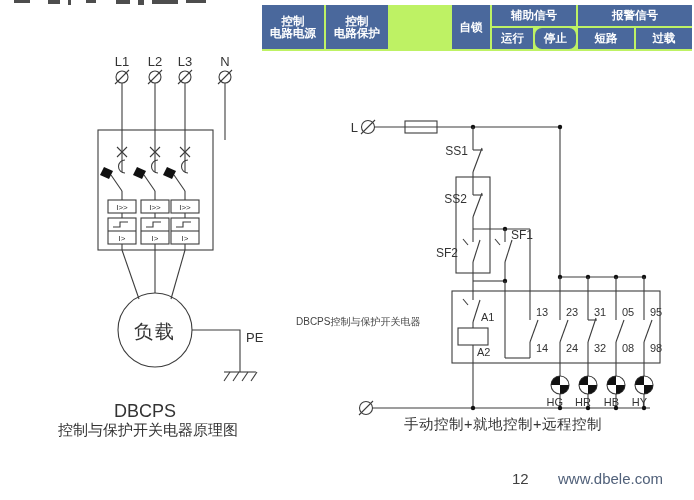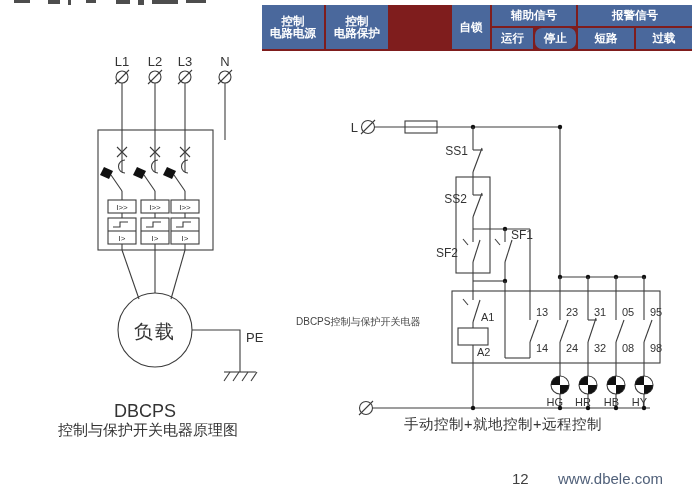--- a/index.html
+++ b/index.html
@@ -8,21 +8,21 @@
     background:#ffffff;
     font-family:"Liberation Sans","DejaVu Sans",sans-serif;
     color:#333;
   }
   
   .spec-table{
     position:absolute;left:262px;top:5px;width:430px;height:46px;
     display:grid;
     grid-template-columns:62px 62px 60px 38px 41px 41px 56px 56px;
     grid-template-rows:21px 21px;
-    gap:2px;background:#7f1d1d;
+    gap:2px;background:#bef264;
   }
   .tcell{
     background:#4a689c;color:#fff;
     display:flex;flex-direction:column;align-items:center;justify-content:center;
     font-size:11.5px;line-height:12.5px;font-weight:bold;
     text-align:center;overflow:hidden;
   }
   .span2r{grid-row:1/3;}
   
   svg{position:absolute;}

